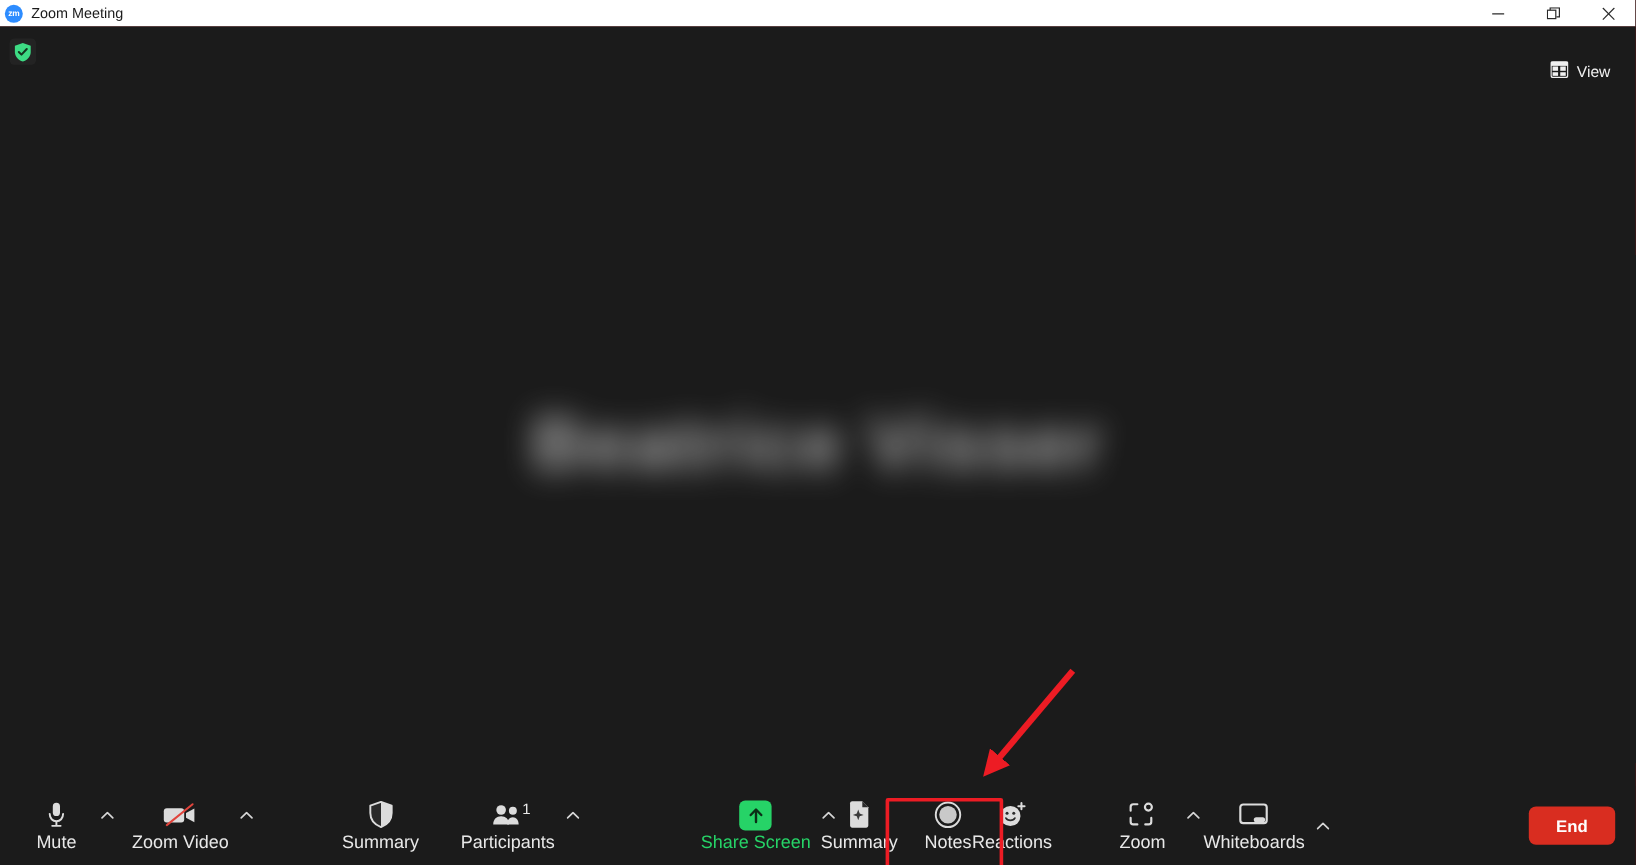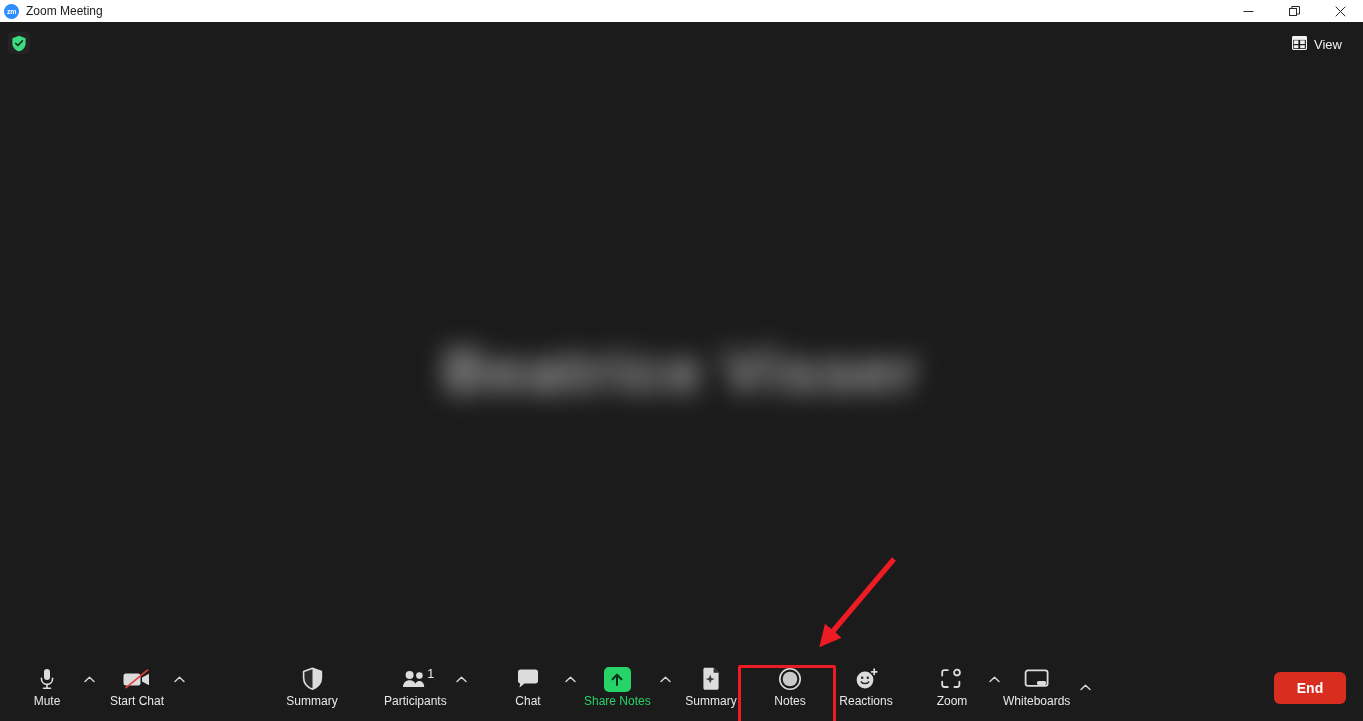--- a/index.html
+++ b/index.html
@@ -84,21 +84,21 @@
     height: 22px;
     border-radius: 4px;
     background: rgba(255,255,255,0.04);
     display: flex;
     align-items: center;
     justify-content: center;
   }
   .view-btn {
     position: absolute;
     right: 12px;
-    top: 9px;
+    top: 24px;
     height: 26px;
     padding: 0 9px;
     border-radius: 4px;
     display: flex;
     align-items: center;
     gap: 7px;
     color: #f0f0f0;
     font-size: 13px;
     cursor: pointer;
     justify-content: space-between;
@@ -178,21 +178,21 @@
   }
   .tb-icon {
     height: 26px;
     display: flex;
     align-items: center;
     justify-content: center;
     position: relative;
   }
   .tb-label {
     margin-top: 3px;
-    font-size: 12px;
+    font-size: 15px;
     color: #e8e8e8;
     line-height: 1.1;
     white-space: nowrap;
   }
   .tb-label.green { color: #26d367; }
   .tb-caret {
     width: 18px;
     height: 30px;
     display: flex;
     align-items: center;
@@ -328,21 +328,21 @@
 
       <div class="tb-group" style="left:104px;">
         <div class="tb-item">
           <div class="tb-icon">
             <svg width="30" height="22" viewBox="0 0 30 22">
               <rect x="1.5" y="5.5" width="17" height="12" rx="2.5" fill="#dcdcdc"></rect>
               <path d="M20 9.5 L27 5.8 L27 17.2 L20 13.5 Z" fill="#dcdcdc"></path>
               <line x1="4" y1="19.6" x2="25.5" y2="2.2" stroke="#e0443c" stroke-width="1.7" stroke-linecap="round"></line>
             </svg>
           </div>
-          <div class="tb-label">Start Chat</div>
+          <div class="tb-label">Zoom Video</div>
         </div>
         <div class="tb-caret">
           <svg width="11" height="7" viewBox="0 0 11 7">
               <polyline points="1,5.6 5.5,1.2 10,5.6" fill="none" stroke="currentColor" stroke-width="1.4" stroke-linecap="round" stroke-linejoin="round"></polyline>
             </svg>
         </div>
       </div>
 
       <div class="tb-group" style="left:279px;">
         <div class="tb-item">
@@ -370,47 +370,32 @@
           </div>
           <div class="tb-label">Participants</div>
         </div>
         <div class="tb-caret">
           <svg width="11" height="7" viewBox="0 0 11 7">
               <polyline points="1,5.6 5.5,1.2 10,5.6" fill="none" stroke="currentColor" stroke-width="1.4" stroke-linecap="round" stroke-linejoin="round"></polyline>
             </svg>
         </div>
       </div>
 
-      <div class="tb-group" style="left:495px;">
-        <div class="tb-item">
-          <div class="tb-icon">
-            <svg width="24" height="21" viewBox="0 0 24 21">
-              <path d="M2 3 C2 1.6 3.1 0.6 4.5 0.6 L19.5 0.6 C20.9 0.6 22 1.6 22 3 L22 12 C22 13.4 20.9 14.4 19.5 14.4 L8.5 14.4 L3.6 18.6 L4.1 14.4 L4.5 14.4 C3.1 14.4 2 13.4 2 12 Z" fill="#dcdcdc"></path>
-            </svg>
-          </div>
-          <div class="tb-label">Chat</div>
-        </div>
-        <div class="tb-caret">
-          <svg width="11" height="7" viewBox="0 0 11 7">
-              <polyline points="1,5.6 5.5,1.2 10,5.6" fill="none" stroke="currentColor" stroke-width="1.4" stroke-linecap="round" stroke-linejoin="round"></polyline>
-            </svg>
-        </div>
-      </div>
 
       <div class="tb-group" style="left:578px;">
         <div class="tb-item">
           <div class="tb-icon">
             <div class="share-box">
               <svg width="14" height="15" viewBox="0 0 14 15">
                 <line x1="7" y1="13" x2="7" y2="3.2" stroke="#0b2f17" stroke-width="2" stroke-linecap="round"></line>
                 <polyline points="2.6,7.2 7,2.6 11.4,7.2" fill="none" stroke="#0b2f17" stroke-width="2" stroke-linecap="round" stroke-linejoin="round"></polyline>
               </svg>
             </div>
           </div>
-          <div class="tb-label green">Share Notes</div>
+          <div class="tb-label green">Share Screen</div>
         </div>
         <div class="tb-caret">
           <svg width="11" height="7" viewBox="0 0 11 7">
               <polyline points="1,5.6 5.5,1.2 10,5.6" fill="none" stroke="currentColor" stroke-width="1.4" stroke-linecap="round" stroke-linejoin="round"></polyline>
             </svg>
         </div>
       </div>
 
       <div class="tb-group" style="left:678px;">
         <div class="tb-item">
@@ -430,21 +415,21 @@
           <div class="tb-icon">
             <svg width="24" height="24" viewBox="0 0 24 24">
               <circle cx="12" cy="12" r="10.2" fill="none" stroke="#dcdcdc" stroke-width="1.6"></circle>
               <circle cx="12" cy="12" r="7.3" fill="#c9c9c9"></circle>
             </svg>
           </div>
           <div class="tb-label">Notes</div>
         </div>
       </div>
 
-      <div class="tb-group" style="left:833px;">
+      <div class="tb-group" style="left:804px;">
         <div class="tb-item">
           <div class="tb-icon">
             <svg width="25" height="24" viewBox="0 0 25 24">
               <circle cx="11" cy="13" r="8.4" fill="#dcdcdc"></circle>
               <circle cx="8.2" cy="10.8" r="1.25" fill="#2b2b2b"></circle>
               <circle cx="13.8" cy="10.8" r="1.25" fill="#2b2b2b"></circle>
               <path d="M7.3 14.8 C8.6 17.2 13.4 17.2 14.7 14.8" fill="none" stroke="#2b2b2b" stroke-width="1.5" stroke-linecap="round"></path>
               <line x1="20.2" y1="2.2" x2="20.2" y2="7.4" stroke="#dcdcdc" stroke-width="1.7" stroke-linecap="round"></line>
               <line x1="17.6" y1="4.8" x2="22.8" y2="4.8" stroke="#dcdcdc" stroke-width="1.7" stroke-linecap="round"></line>
             </svg>

